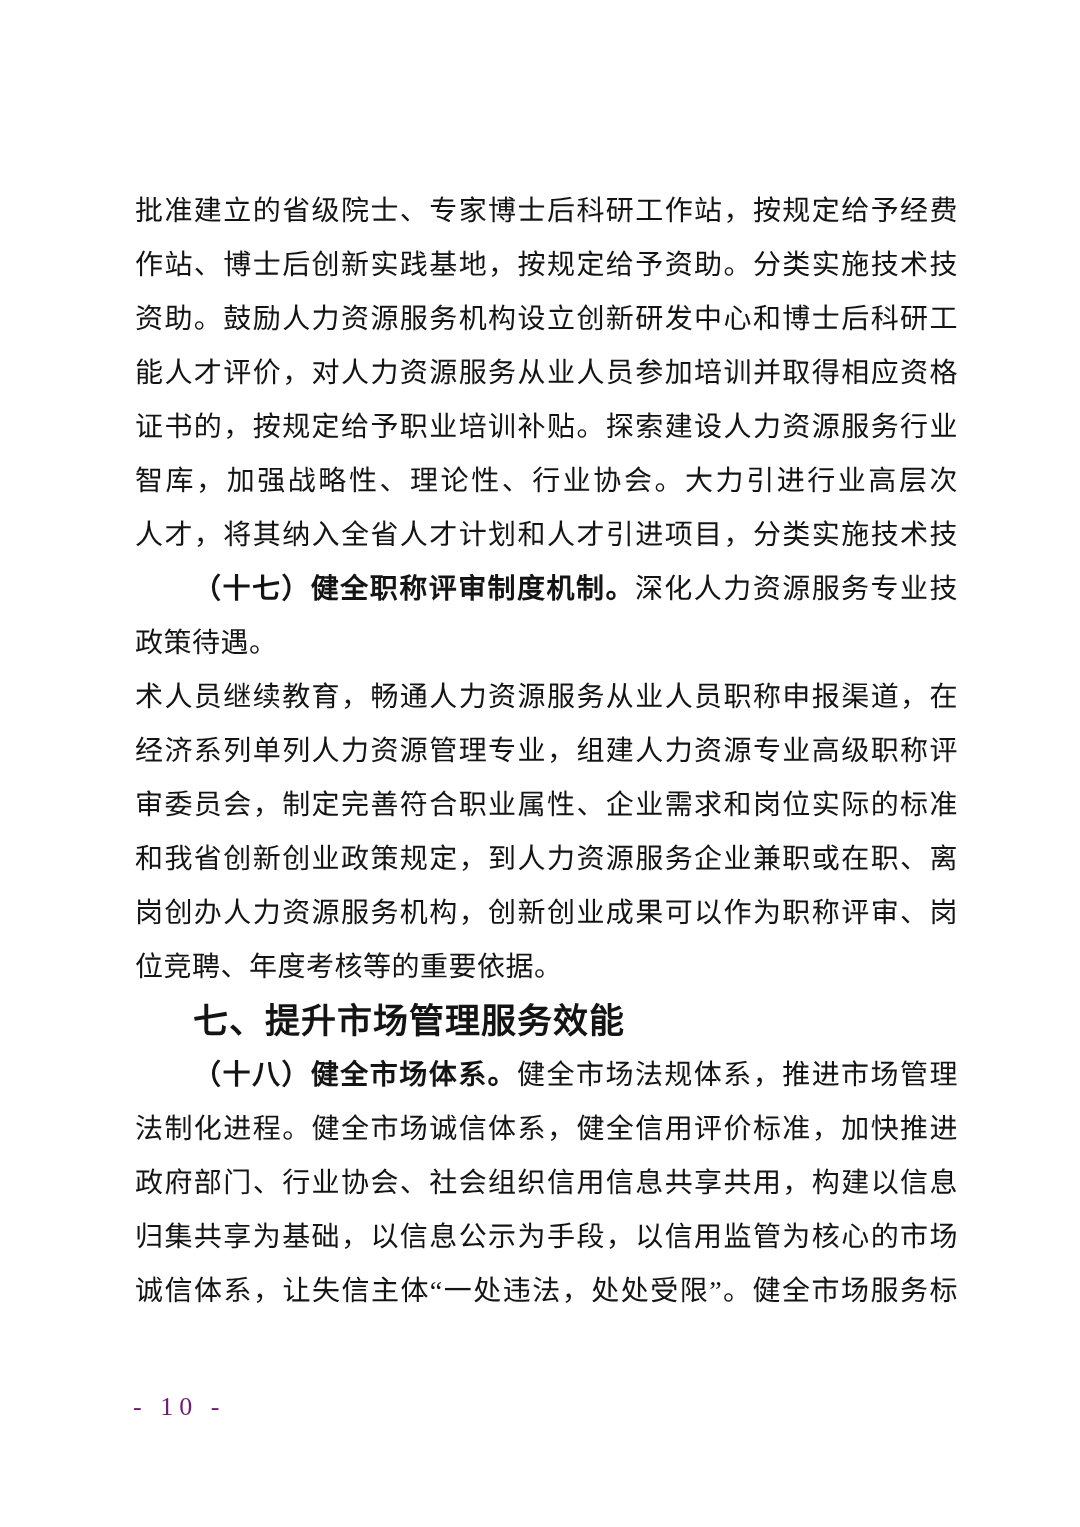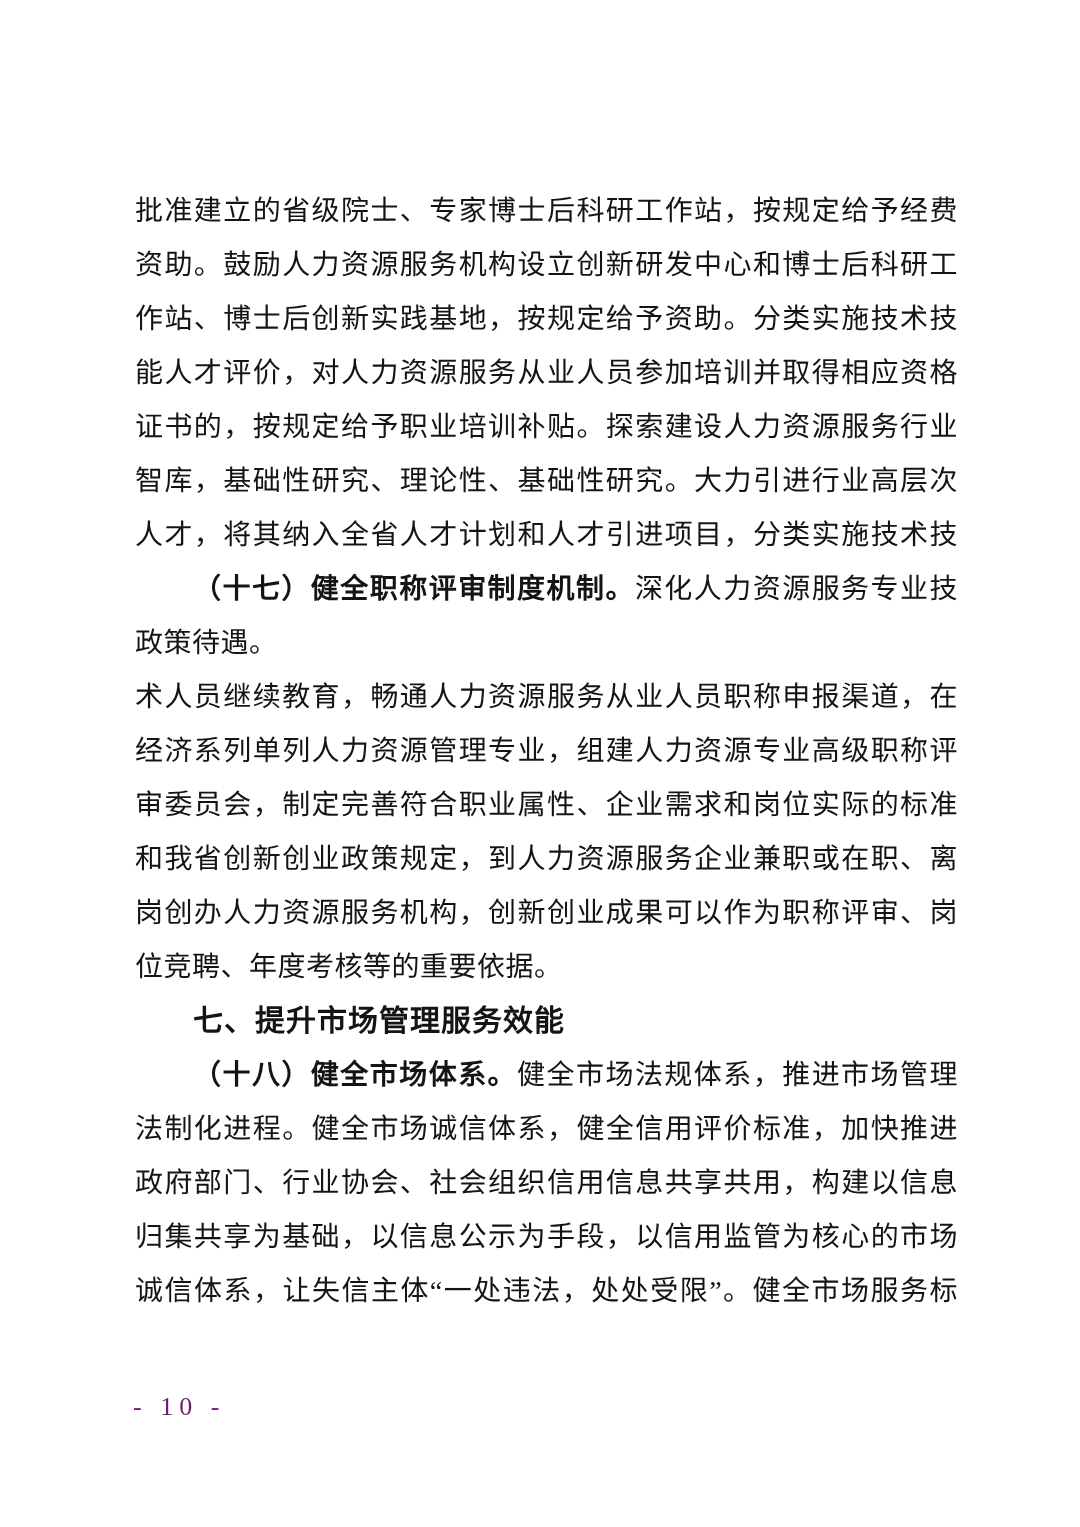--- a/index.html
+++ b/index.html
@@ -33,21 +33,21 @@
   .line.justify {
     text-align: justify;
     text-align-last: justify;
   }
   .line.indent {
     text-indent: 58px;
   }
   .line.heading {
     font-family: Liberation Sans, sans-serif;
     font-weight: bold;
-    font-size: 30px;
+    font-size: 35px;
     letter-spacing: 1px;
   }
   .lead {
     font-weight: bold;
   }
   .page-number {
     position: absolute;
     left: 133px;
     top: 1392px;
     font-size: 26px;
@@ -55,25 +55,25 @@
     font-family: "Liberation Serif", "DejaVu Serif", serif;
     color: #701a75;
   }
 </style>
 </head>
 <body>
 
 <div class="page">
   <div class="content">
       <div class="line justify"><span>批准建立的省级院士、专家博士后科研工作站，按规定给予经费</span></div>
+      <div class="line justify"><span>作站、博士后创新实践基地，按规定给予资助。分类实施技术技</span></div>
       <div class="line justify"><span>资助。鼓励人力资源服务机构设立创新研发中心和博士后科研工</span></div>
-      <div class="line justify"><span>作站、博士后创新实践基地，按规定给予资助。分类实施技术技</span></div>
       <div class="line justify"><span>能人才评价，对人力资源服务从业人员参加培训并取得相应资格</span></div>
       <div class="line justify"><span>证书的，按规定给予职业培训补贴。探索建设人力资源服务行业</span></div>
-      <div class="line justify"><span>智库，基础性研究、理论性、基础性研究。大力引进行业高层次</span></div>
+      <div class="line justify"><span>智库，加强战略性、理论性、行业协会。大力引进行业高层次</span></div>
       <div class="line justify"><span>人才，将其纳入全省人才计划和人才引进项目，分类实施技术技</span></div>
       <div class="line justify indent"><span class="lead">（十七）健全职称评审制度机制。</span><span>深化人力资源服务专业技</span></div>
       <div class="line"><span>政策待遇。</span></div>
       <div class="line justify"><span>术人员继续教育，畅通人力资源服务从业人员职称申报渠道，在</span></div>
       <div class="line justify"><span>经济系列单列人力资源管理专业，组建人力资源专业高级职称评</span></div>
       <div class="line justify"><span>审委员会，制定完善符合职业属性、企业需求和岗位实际的标准</span></div>
       <div class="line justify"><span>和我省创新创业政策规定，到人力资源服务企业兼职或在职、离</span></div>
       <div class="line justify"><span>岗创办人力资源服务机构，创新创业成果可以作为职称评审、岗</span></div>
       <div class="line"><span>位竞聘、年度考核等的重要依据。</span></div>
       <div class="line indent heading"><span class="lead">七、提升市场管理服务效能</span></div>

